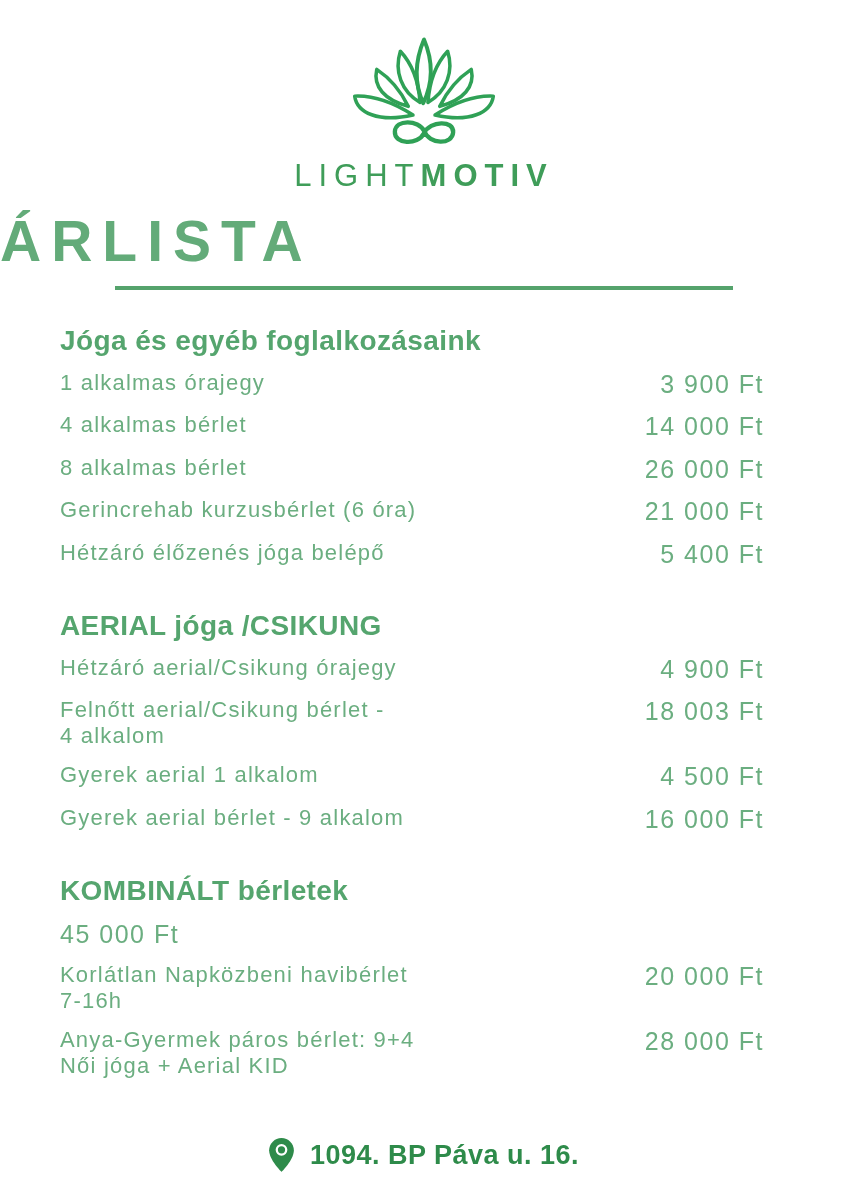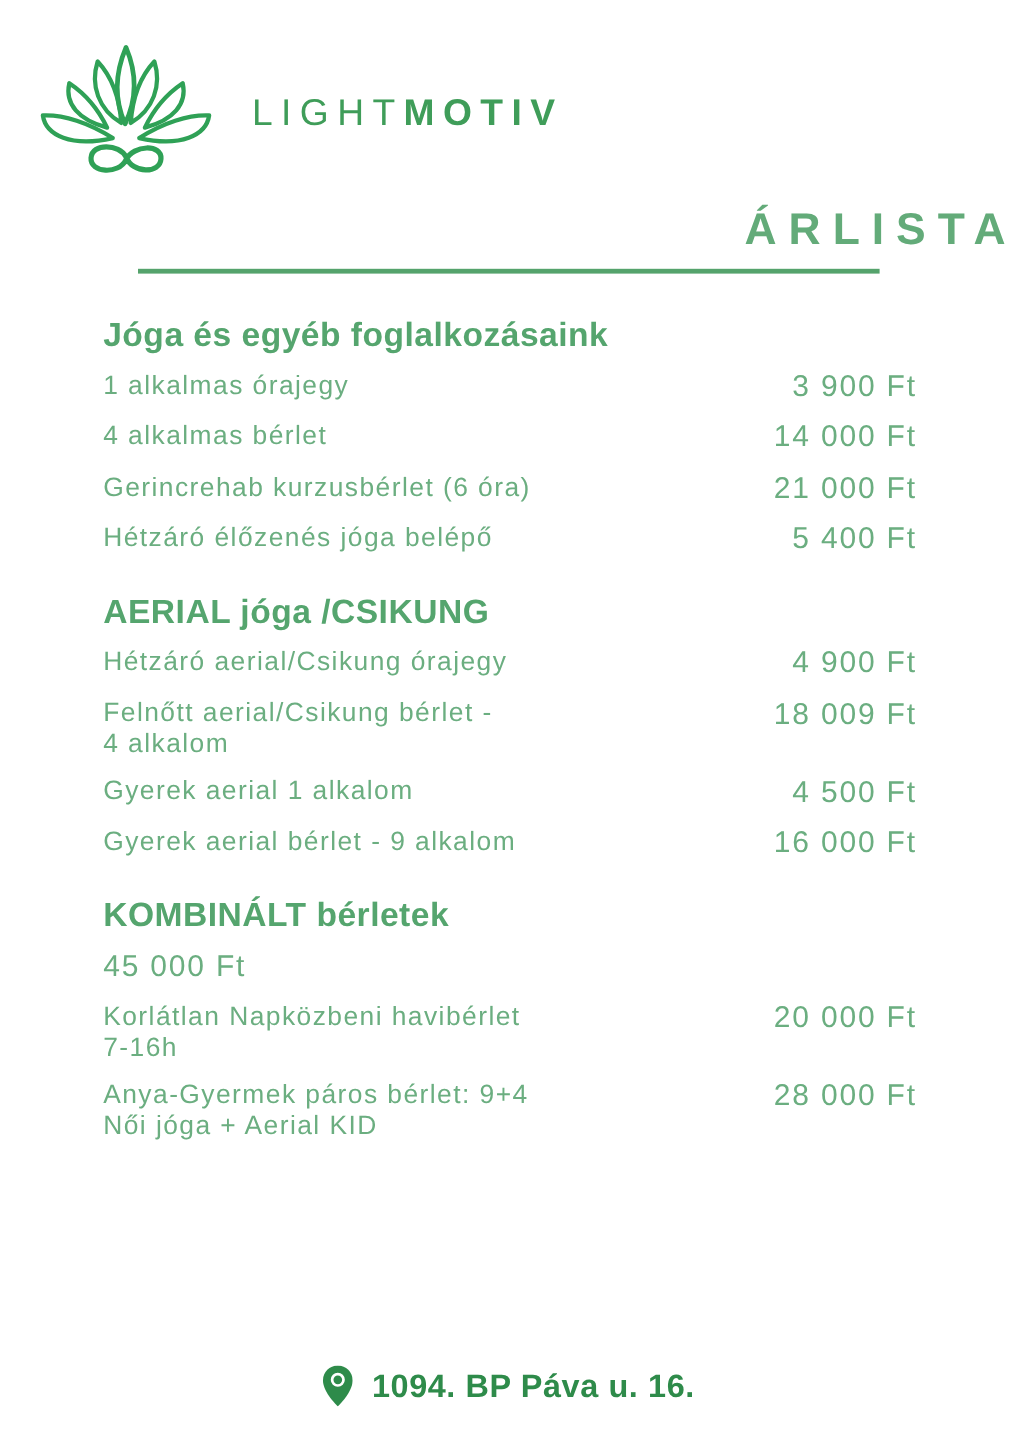--- a/index.html
+++ b/index.html
@@ -15,38 +15,38 @@
   html,body{background:#ffffff;}
   body{
     width:848px;height:1200px;
     font-family:"Liberation Sans",sans-serif;
     overflow:hidden;
     position:relative;
   }
   .page{width:848px;height:1200px;background:#ffffff;display:flex;flex-direction:column;}
 
   
-  .masthead{display:flex;flex-direction:row;align-items:center;padding-top:30px;}
+  .masthead{display:flex;flex-direction:column;align-items:center;padding-top:30px;}
   .logo-svg{width:210px;height:126px;display:block;}
   .brand-line{margin-top:2px;letter-spacing:7px;font-size:31px;color:var(--brand-green);white-space:nowrap;}
   .brand-light{font-weight:400;}
   .brand-bold{font-weight:700;}
   .brand-sub{margin-top:2px;font-size:22px;color:var(--brand-green);letter-spacing:0.5px;}
 
   
   .page-title{
-    margin-top:14px;text-align:right;
-    font-size:37px;font-weight:700;letter-spacing:10px;
+    margin-top:14px;text-align:left;
+    font-size:57px;font-weight:700;letter-spacing:10px;
     color:var(--title-green);
   }
   .divider{width:618px;height:4px;background:var(--divider-green);margin:12px auto 0 auto;}
 
   
-  .price-list{padding:4px 84px 0 86px;flex:1 0 auto;}
-  .section{margin-top:28px;}
+  .price-list{padding:4px 84px 0 60px;flex:1 0 auto;}
+  .section{margin-top:40px;}
   .section:first-child{margin-top:30px;}
   .section-header{
     font-size:28px;font-weight:700;color:var(--header-green);
     letter-spacing:0.4px;margin-bottom:12px;line-height:1.2;
   }
   .row{
     display:flex;justify-content:space-between;align-items:flex-start;
     margin-bottom:13px;
   }
   .row-label{
@@ -100,20 +100,24 @@
   <div class="row">
     <div class="row-label">1 alkalmas órajegy</div>
     <div class="row-price">3 900 Ft</div>
   </div>
 
   <div class="row">
     <div class="row-label">4 alkalmas bérlet</div>
     <div class="row-price">14 000 Ft</div>
   </div>
 
+  <div class="row">
+    <div class="row-label">8 alkalmas bérlet</div>
+    <div class="row-price">26 000 Ft</div>
+  </div>
 
   <div class="row">
     <div class="row-label">Gerincrehab kurzusbérlet (6 óra)</div>
     <div class="row-price">21 000 Ft</div>
   </div>
 
   <div class="row">
     <div class="row-label">Hétzáró élőzenés jóga belépő</div>
     <div class="row-price">5 400 Ft</div>
   </div>
@@ -124,21 +128,21 @@
     <div class="section-header">AERIAL jóga /CSIKUNG</div>
     <div class="section-rows">
   <div class="row">
     <div class="row-label">Hétzáró aerial/Csikung órajegy</div>
     <div class="row-price">4 900 Ft</div>
   </div>
 
   <div class="row">
     <div class="row-label">Felnőtt aerial/Csikung bérlet -
 4 alkalom</div>
-    <div class="row-price">18 009 Ft</div>
+    <div class="row-price">18 003 Ft</div>
   </div>
 
   <div class="row">
     <div class="row-label">Gyerek aerial 1 alkalom</div>
     <div class="row-price">4 500 Ft</div>
   </div>
 
   <div class="row">
     <div class="row-label">Gyerek  aerial bérlet - 9 alkalom</div>
     <div class="row-price">16 000 Ft</div>

